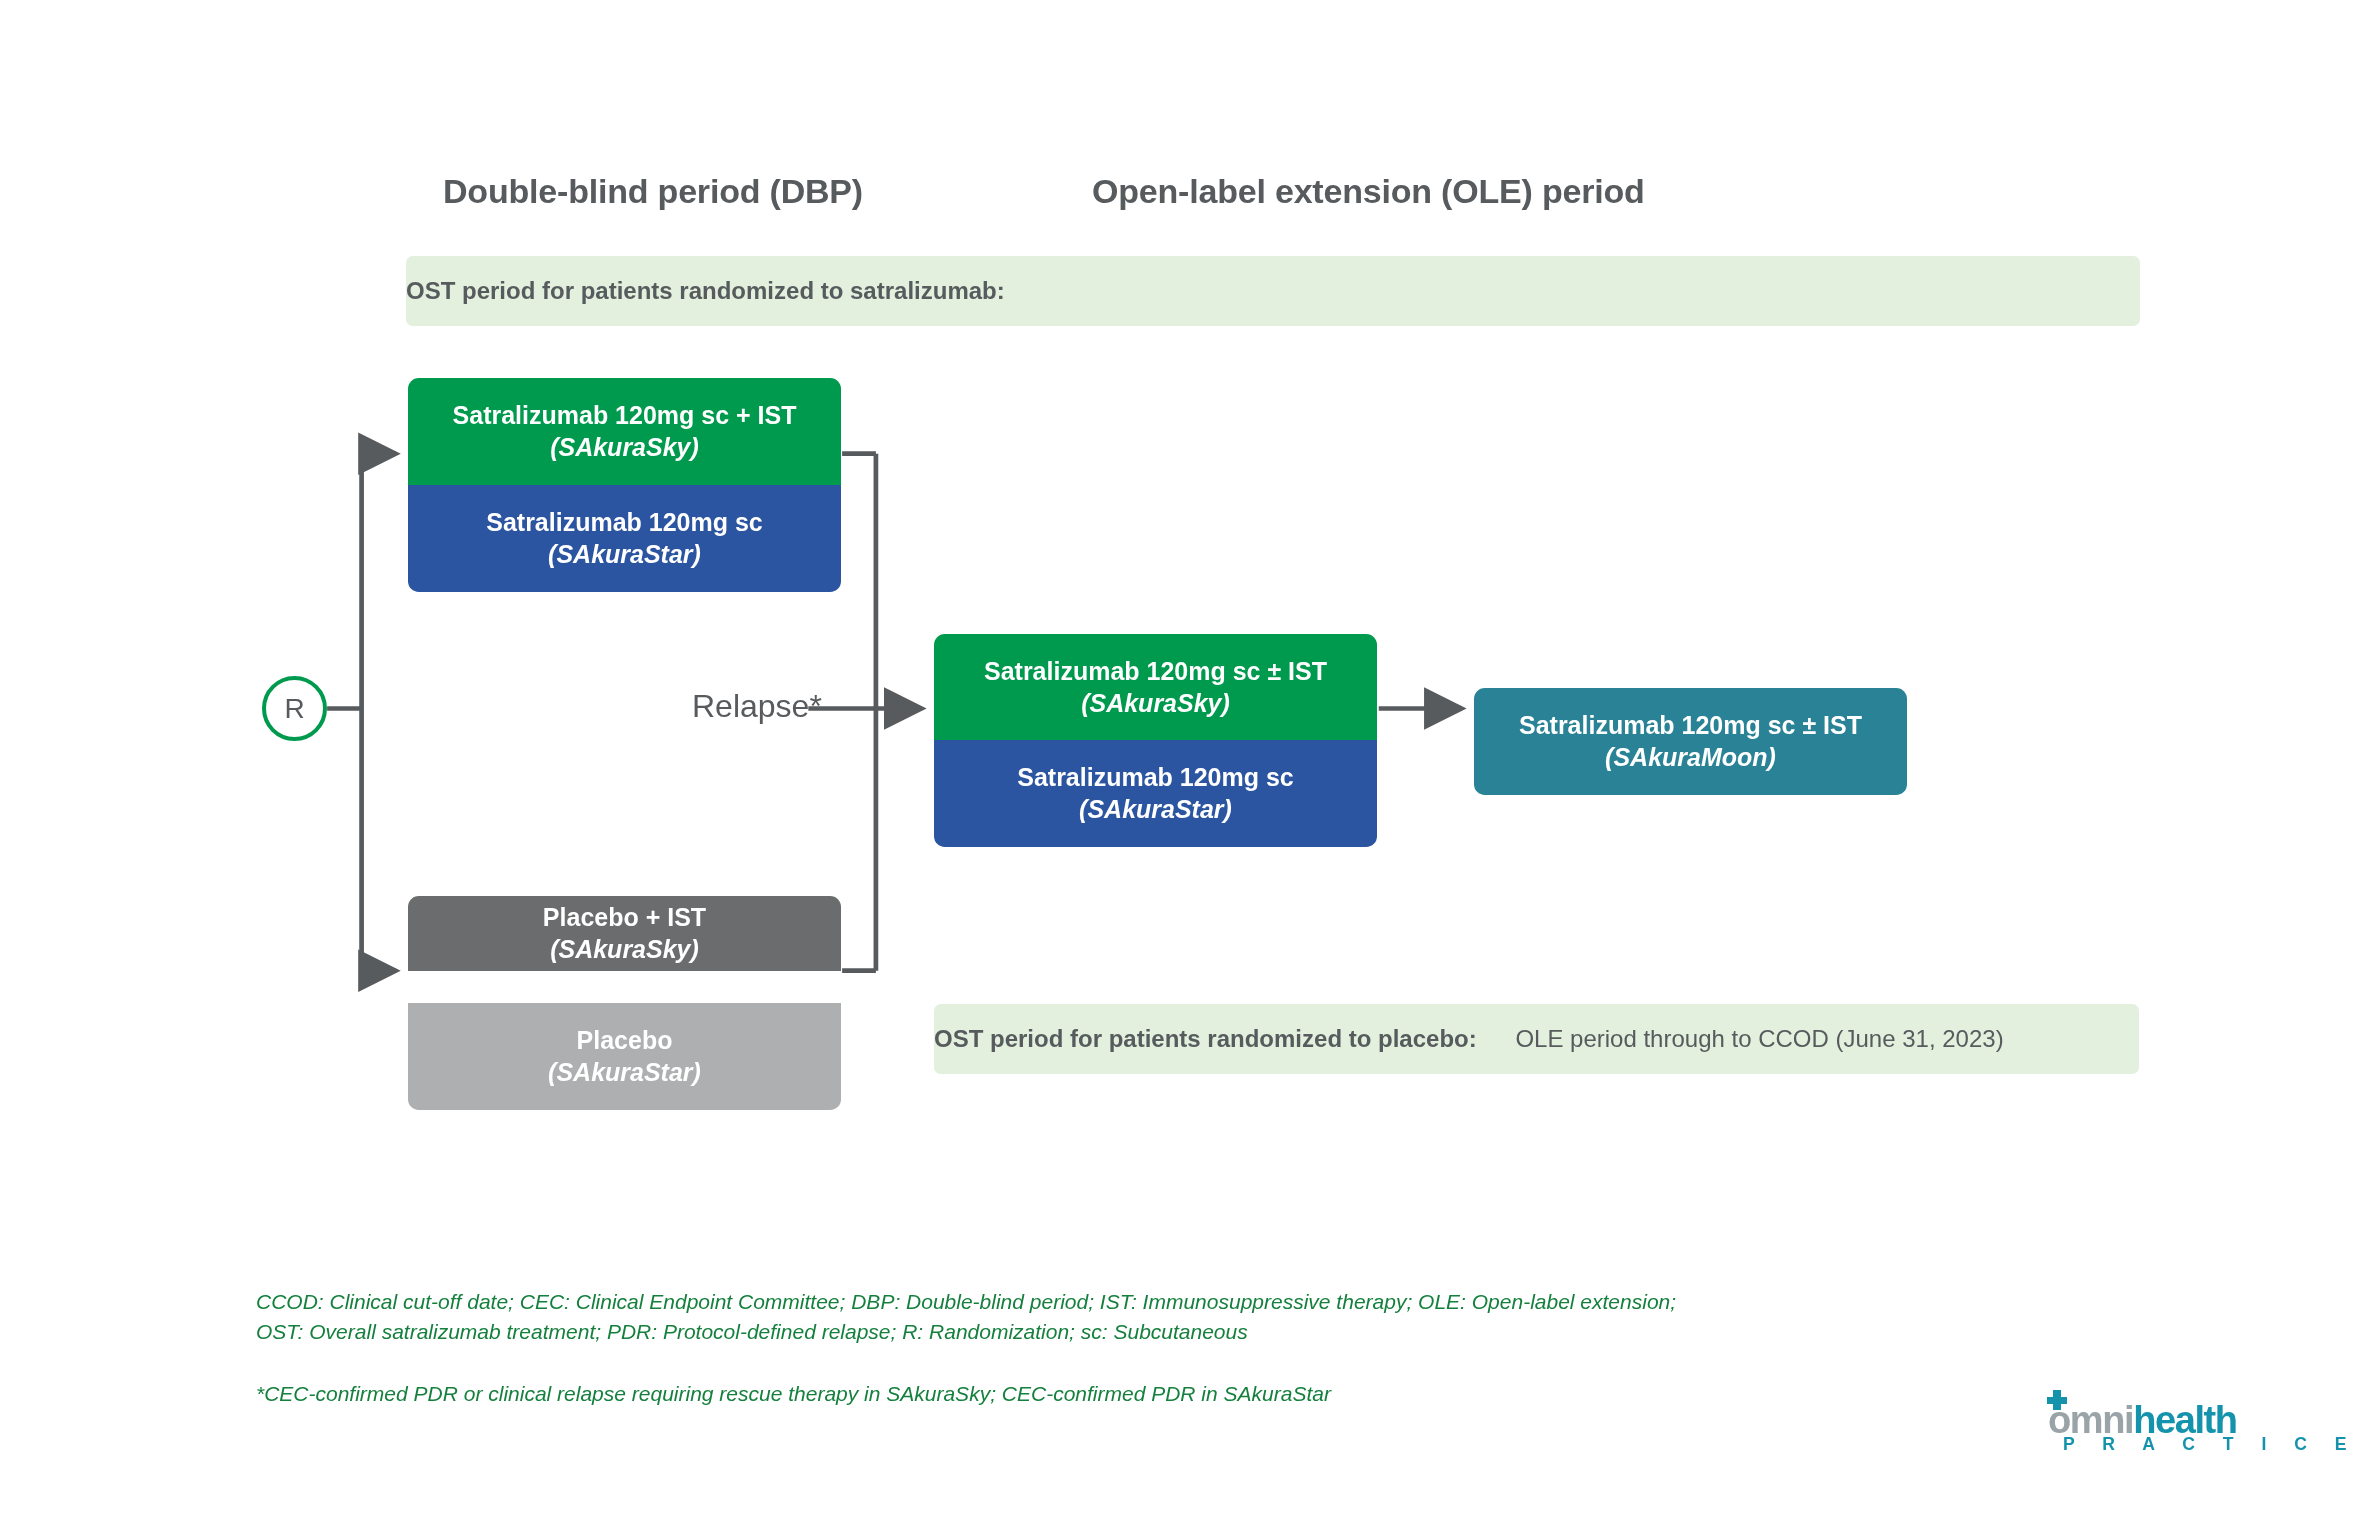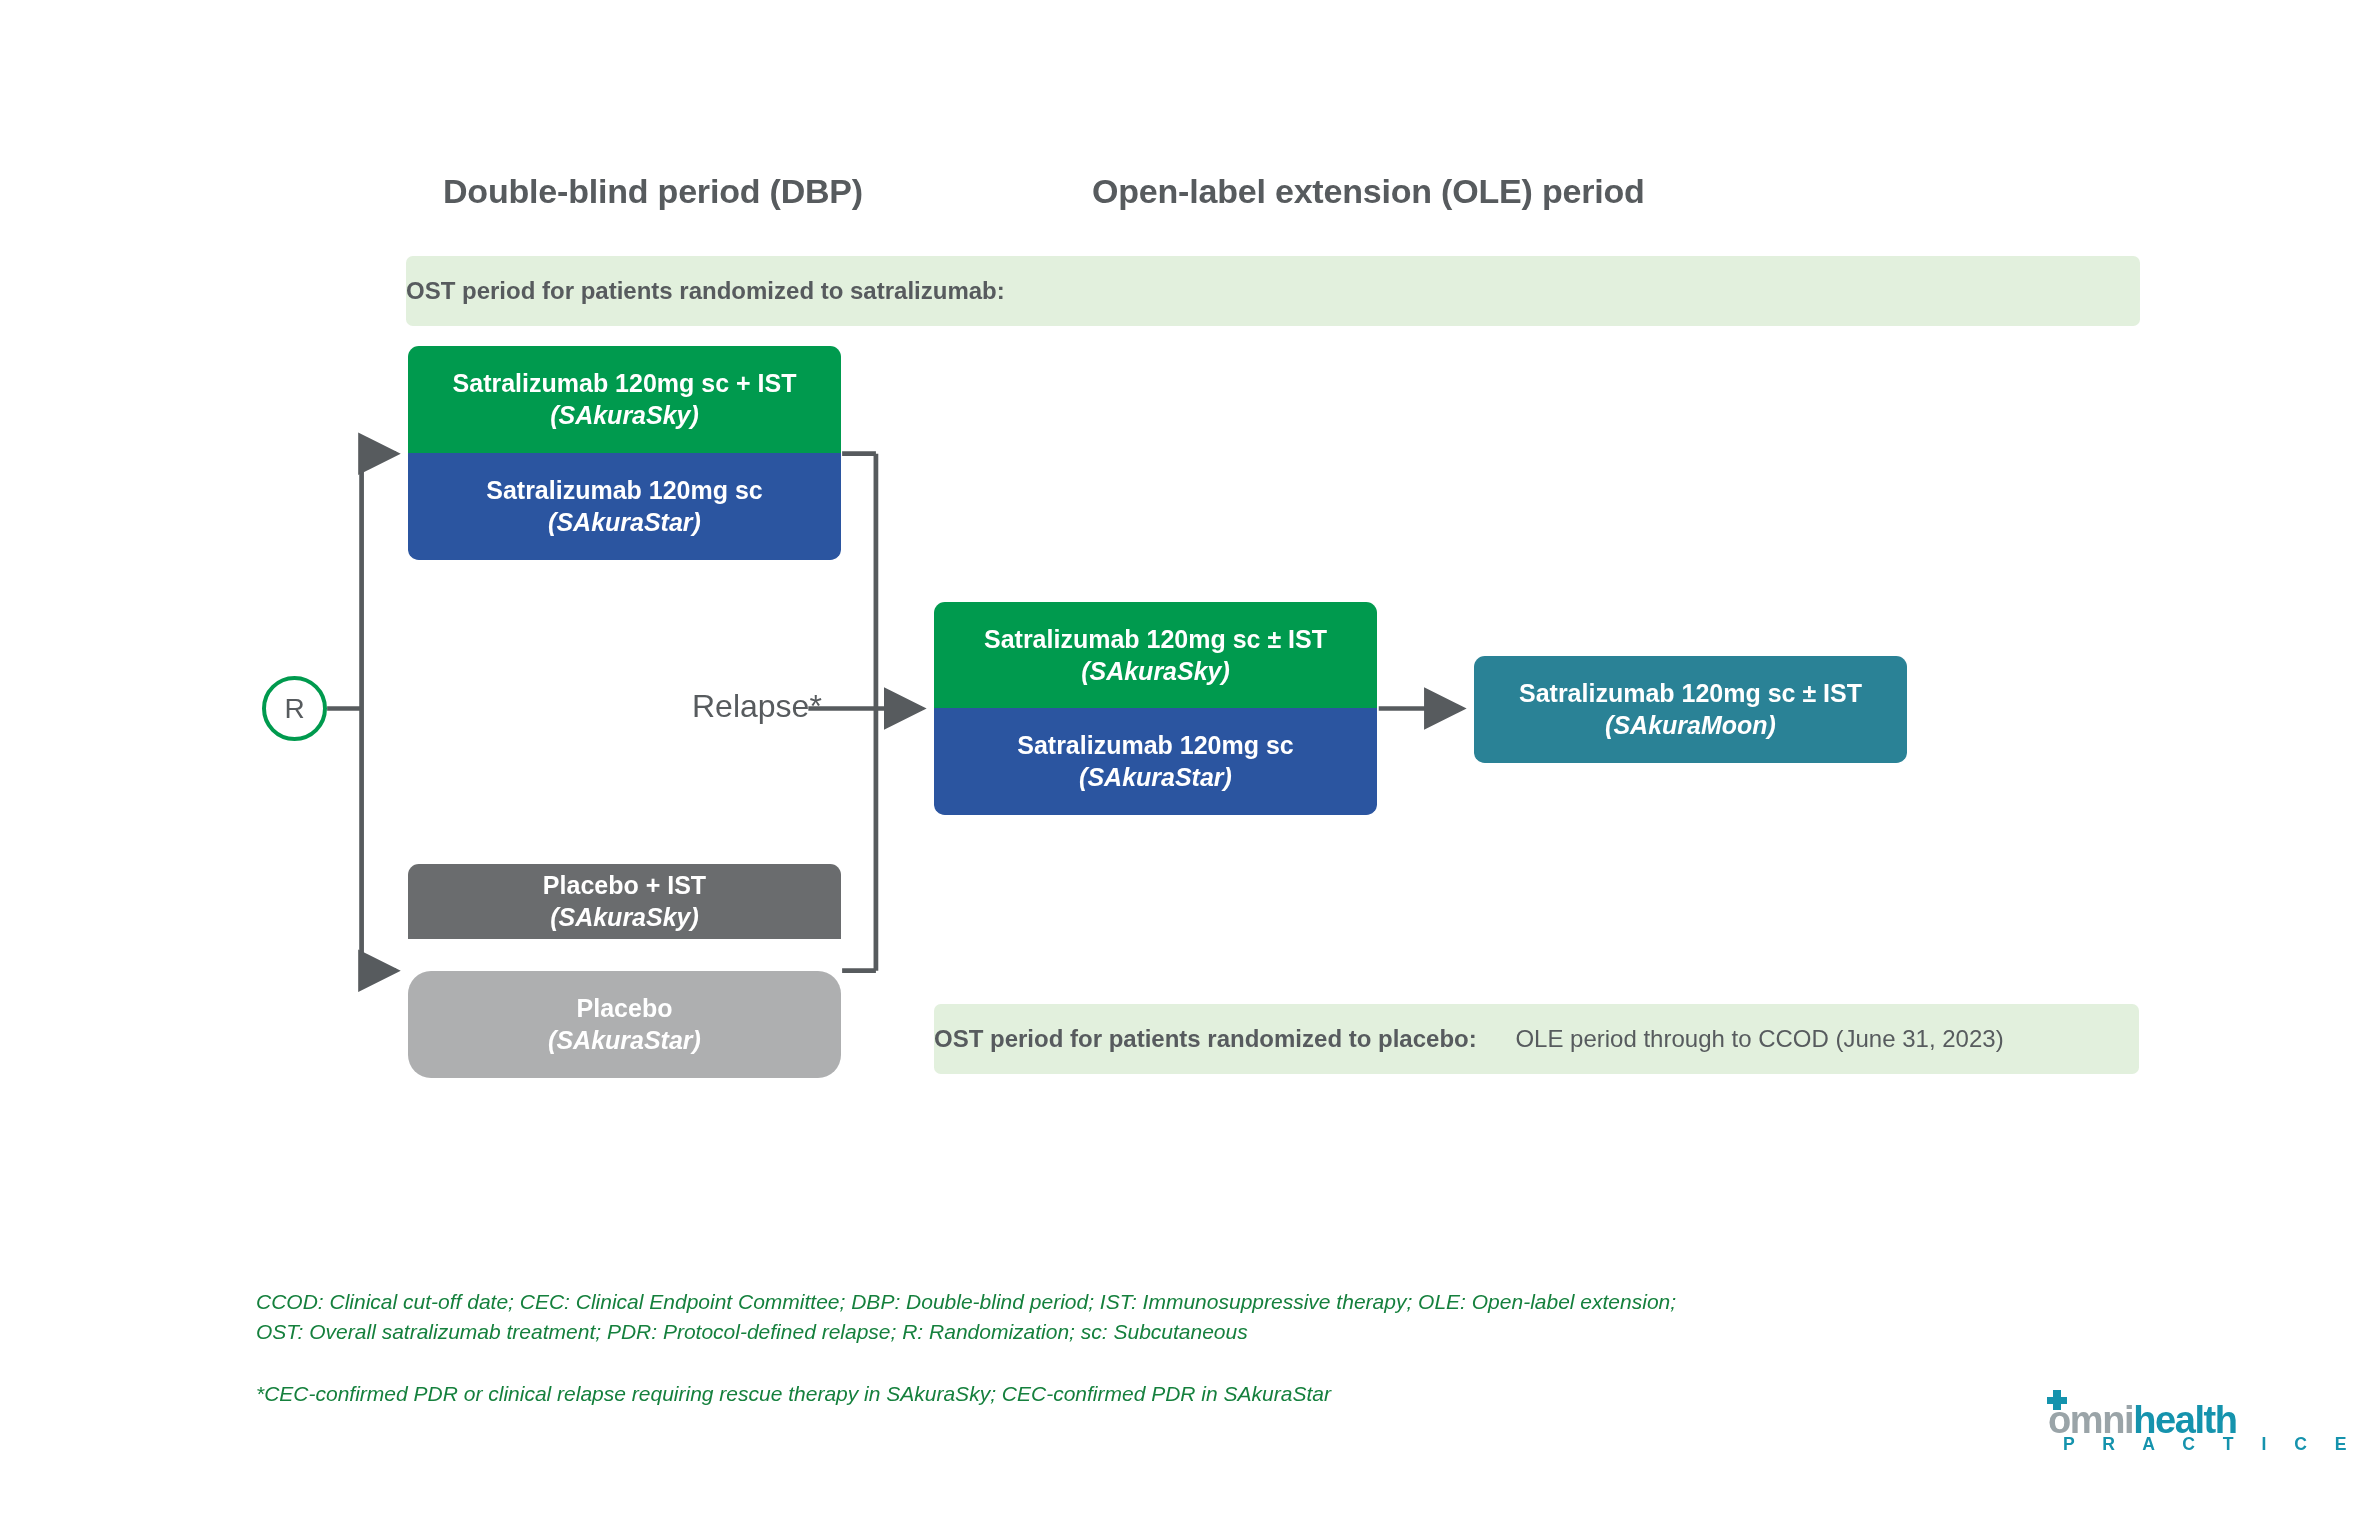--- a/index.html
+++ b/index.html
@@ -67,20 +67,21 @@
     display: flex;
     flex-direction: column;
     align-items: center;
     justify-content: center;
     text-align: center;
     color: #ffffff;
     font-size: 25px;
     font-weight: bold;
     line-height: 1.26;
     padding: 4px 10.8px;
+    margin-top: 32px;
   }
   .arm-box .study {
     font-style: italic;
     font-weight: bold;
   }
   .rt { border-radius: 10.8px 10.8px 0 0; }
   .rb { border-radius: 0 0 10.8px 10.8px; }
   .ra { border-radius: 10.8px; }
 
   #box-sky-dbp {
@@ -91,21 +92,20 @@
     left: 408px; top: 453px; width: 433px; height: 107px;
     background: #2b55a0;
   }
   #box-placebo-ist {
     left: 408px; top: 864px; width: 433px; height: 75px;
     background: #6a6c6e;
   }
   #box-placebo {
     left: 408px; top: 971px; width: 433px; height: 107px;
     background: #aeafb0;
-    border-radius: 23px;
   }
   #box-sky-ole {
     left: 934px; top: 602px; width: 443px; height: 107px;
     background: #009a4e;
   }
   #box-star-ole {
     left: 934px; top: 708px; width: 443px; height: 107px;
     background: #2b55a0;
   }
   #box-moon {

